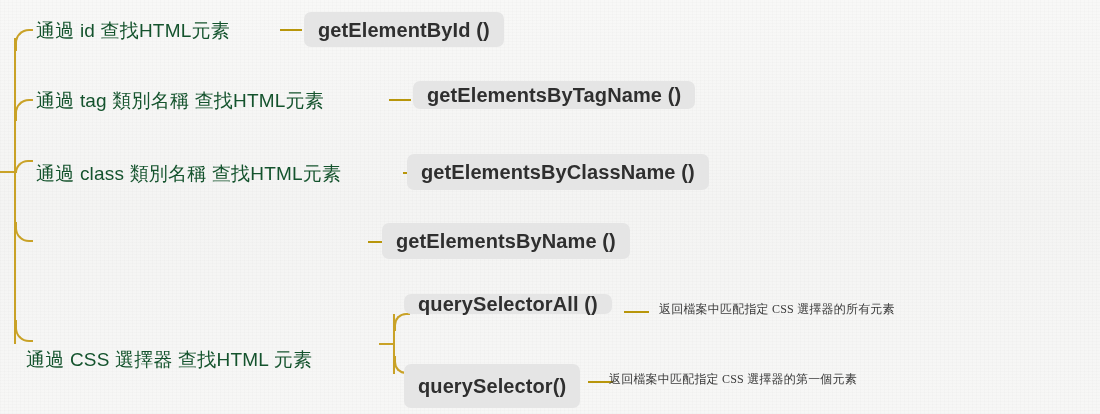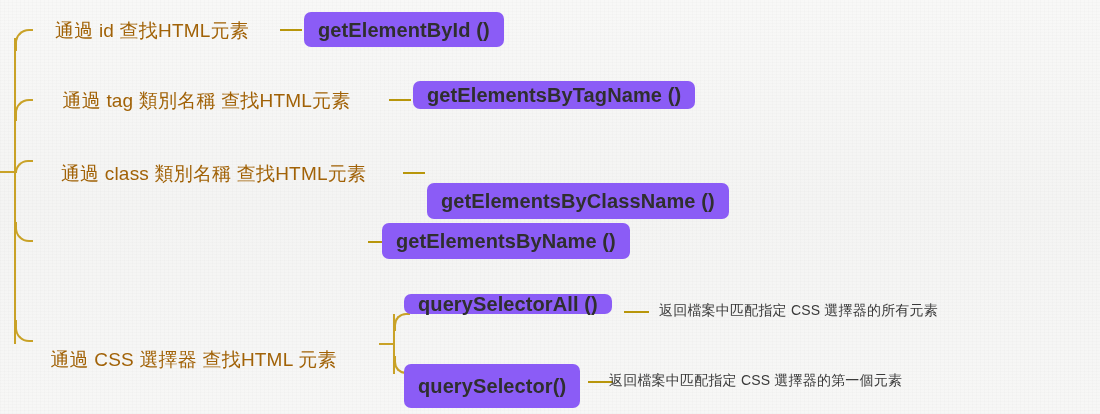--- a/index.html
+++ b/index.html
@@ -67,37 +67,37 @@
     border-left-width: 2px;
     border-top-width: 2px;
     border-top-left-radius: 14px;
   }
 
   
   .row-label {
     position: absolute;
     font-size: 19px;
     line-height: 1.2;
-    color: #a16207;
+    color: #14532d;
     white-space: nowrap;
-    text-align: center;
+    text-align: left;
     letter-spacing: 0.2px;
   }
 
   
   .dash {
     position: absolute;
     height: 2px;
     background: #b8960b;
   }
 
   
   .badge {
     position: absolute;
-    background: #8b5cf6;
+    background: #e5e5e5;
     border-radius: 7px;
     color: #2f2f2f;
     font-size: 20px;
     font-weight: bold;
     line-height: 1;
     display: flex;
     align-items: center;
     padding: 0 14px;
     white-space: nowrap;
     box-sizing: border-box;
@@ -138,25 +138,26 @@
   }
   .elbow-sub.down {
     border-left-width: 2px;
     border-bottom-width: 2px;
     border-bottom-left-radius: 12px;
   }
 
   
   .desc {
     position: absolute;
-    font-size: 14px;
+    font-size: 12px;
     color: #3a3a3a;
     white-space: nowrap;
     line-height: 1.2;
     letter-spacing: 0.2px;
+    font-family: Liberation Serif, serif;
   }
 </style>
 </head>
 <body>
 
 <div class="canvas">
 
   <div class="stub-main"></div>
   <div class="spine-main"></div>
 
@@ -169,21 +170,21 @@
   <div class="row-label" style="left:36px; top:20px; width:232px;">通過 id 查找HTML元素</div>
   <div class="dash" style="left:280px; top:29px; width:22px;"></div>
   <div class="badge" style="left:304px; top:12px; height:35px;">getElementById ()</div>
 
   <div class="row-label" style="left:36px; top:90px; width:341px;">通過 tag 類別名稱 查找HTML元素</div>
   <div class="dash" style="left:389px; top:99px; width:22px;"></div>
   <div class="badge" style="left:413px; top:81px; height:28px;">getElementsByTagName ()</div>
 
   <div class="row-label" style="left:36px; top:163px; width:355px;">通過 class 類別名稱 查找HTML元素</div>
   <div class="dash" style="left:403px; top:172px; width:22px;"></div>
-  <div class="badge" style="left:427px; top:154px; height:36px;margin-top:29px;">getElementsByClassName ()</div>
+  <div class="badge" style="left:407px; top:154px; height:36px;">getElementsByClassName ()</div>
 
   <div class="dash" style="left:368px; top:241px; width:22px;"></div>
   <div class="badge" style="left:382px; top:223px; height:36px;">getElementsByName ()</div>
 
   <div class="row-label" style="left:26px; top:332px; width:335px;margin-top:17px;">通過 CSS 選擇器 查找HTML 元素</div>
 
   <div class="stub-sub"></div>
   <div class="spine-sub"></div>
   <div class="elbow-sub up" style="top:313px; height:18px;"></div>
   <div class="elbow-sub down" style="top:356px; height:18px;"></div>

